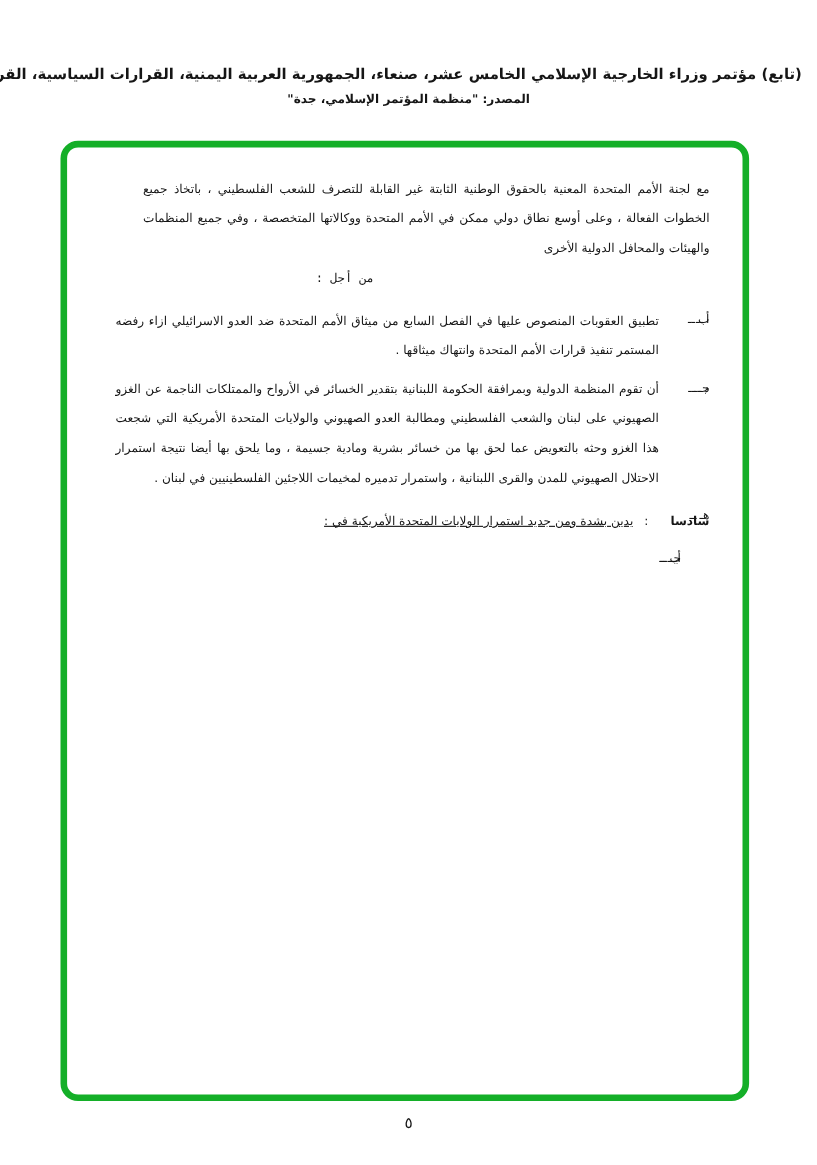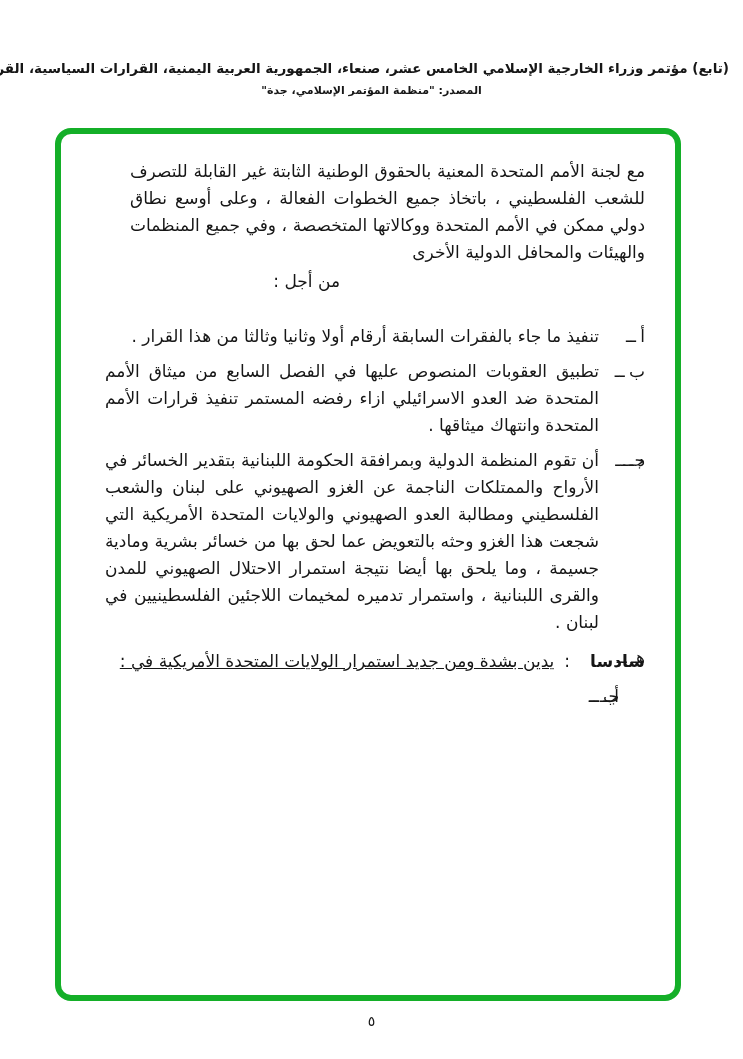--- a/index.html
+++ b/index.html
@@ -12,24 +12,24 @@
   .header-line1{font-size:13.5px;font-weight:bold;white-space:nowrap;letter-spacing:0;}
   .header-line2{margin-top:8px;font-size:11px;font-weight:bold;}
   .green-box{
     position:absolute;left:55px;top:128px;width:626px;height:873px;
     box-sizing:border-box;border:6px solid #14af28;border-radius:16px;
     overflow:hidden;background:#ffffff;
   }
   .content{
     position:absolute;top:0;right:0;bottom:0;left:0;
     padding:24px 30px 0 44px;direction:rtl;text-align:justify;
-    font-size:17px;line-height:27px;
+    font-size:11px;line-height:27px;
   }
   .intro{margin:0 0 0 25px;}
-  .intro-tail{margin:2px 305px 28px 0;text-align:right;}
+  .intro-tail{margin:2px 305px 10px 0;text-align:right;font-family:Liberation Mono, monospace;}
   .item{position:relative;padding-right:46px;margin:0 0 8px 0;}
   .item .marker{position:absolute;right:0;top:0;white-space:nowrap;font-family:Liberation Serif, serif;}
   .sub-list .item{margin-right:26px;padding-right:42px;}
   .section-row{display:flex;align-items:flex-start;margin:12px 0 8px 0;text-align:right;}
   .sec-label{flex:none;font-weight:bold;}
   .sec-colon{flex:none;margin:0 20px 0 10px;}
   .sec-text{flex:none;text-decoration:underline;}
   .page-number{position:absolute;bottom:30px;left:0;right:0;text-align:center;font-size:14px;}
 </style>
 </head>
@@ -43,21 +43,21 @@
   </div>
 
   <div class="green-box">
     <div class="content">
 
       <p class="intro">مع لجنة الأمم المتحدة المعنية بالحقوق الوطنية الثابتة غير القابلة للتصرف للشعب الفلسطيني ، باتخاذ جميع الخطوات الفعالة ، وعلى أوسع نطاق دولي ممكن في الأمم المتحدة ووكالاتها المتخصصة ، وفي جميع المنظمات والهيئات والمحافل الدولية الأخرى</p>
 
       <p class="intro-tail">من أجل :</p>
 
       <div id="main-items" class="main-list">
-          <div class="item"><span class="marker">أ ــ</span><span class="itext">تنفيذ ما جاء بالفقرات السابقة أرقام أولا وثانيا وثالثا من هذا القرار .</span></div>
+          <div class="item"><span class="marker">أ ــ</span></div>
           <div class="item"><span class="marker">ب ــ</span><span class="itext">تطبيق العقوبات المنصوص عليها في الفصل السابع من ميثاق الأمم المتحدة ضد العدو الاسرائيلي ازاء رفضه المستمر تنفيذ قرارات الأمم المتحدة وانتهاك ميثاقها .</span></div>
           <div class="item"><span class="marker">جـ ــ</span></div>
           <div class="item"><span class="marker">د ــ</span><span class="itext">أن تقوم المنظمة الدولية وبمرافقة الحكومة اللبنانية بتقدير الخسائر في الأرواح والممتلكات الناجمة عن الغزو الصهيوني على لبنان والشعب الفلسطيني ومطالبة العدو الصهيوني والولايات المتحدة الأمريكية التي شجعت هذا الغزو وحثه بالتعويض عما لحق بها من خسائر بشرية ومادية جسيمة ، وما يلحق بها أيضا نتيجة استمرار الاحتلال الصهيوني للمدن والقرى اللبنانية ، واستمرار تدميره لمخيمات اللاجئين الفلسطينيين في لبنان .</span></div>
           <div class="item"><span class="marker">هـ ــ</span></div>
         </div>
 
       <div class="section-row">
         <span class="sec-label">سادسا</span>
         <span class="sec-colon">:</span>
         <span class="sec-text">يدين بشدة ومن جديد استمرار الولايات المتحدة الأمريكية في :</span>

